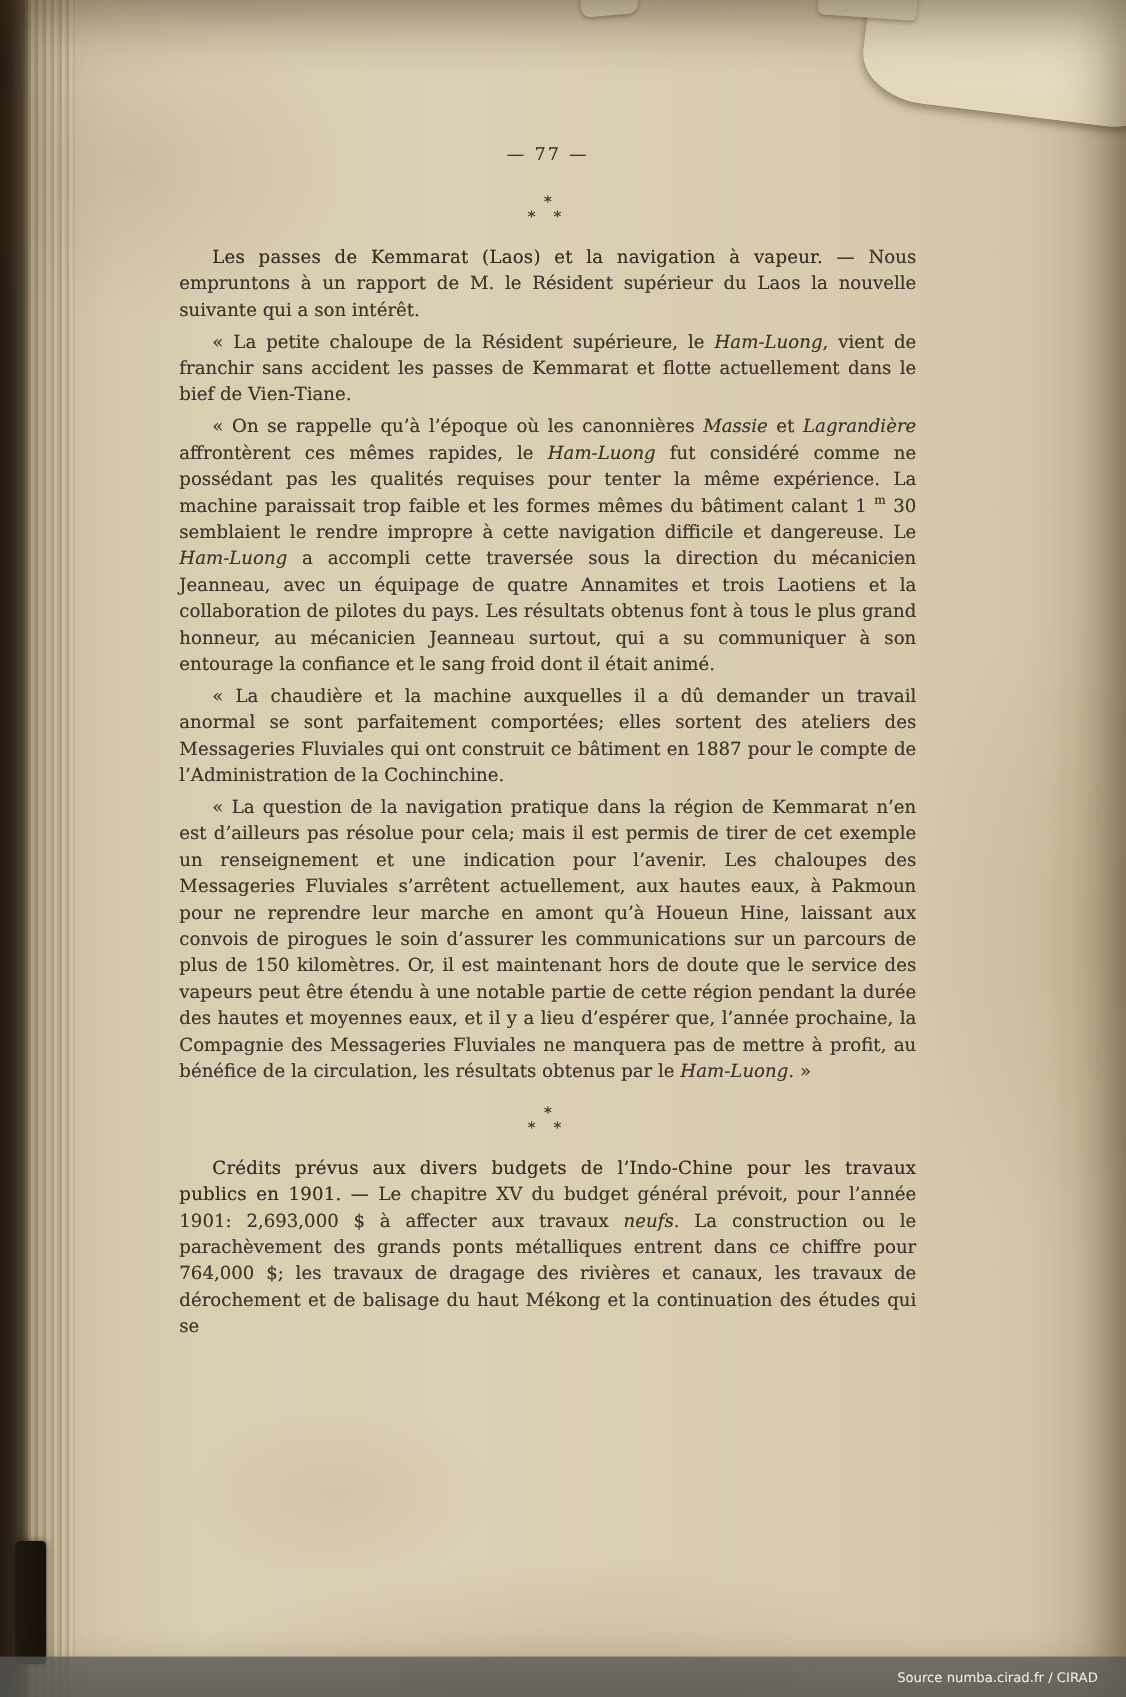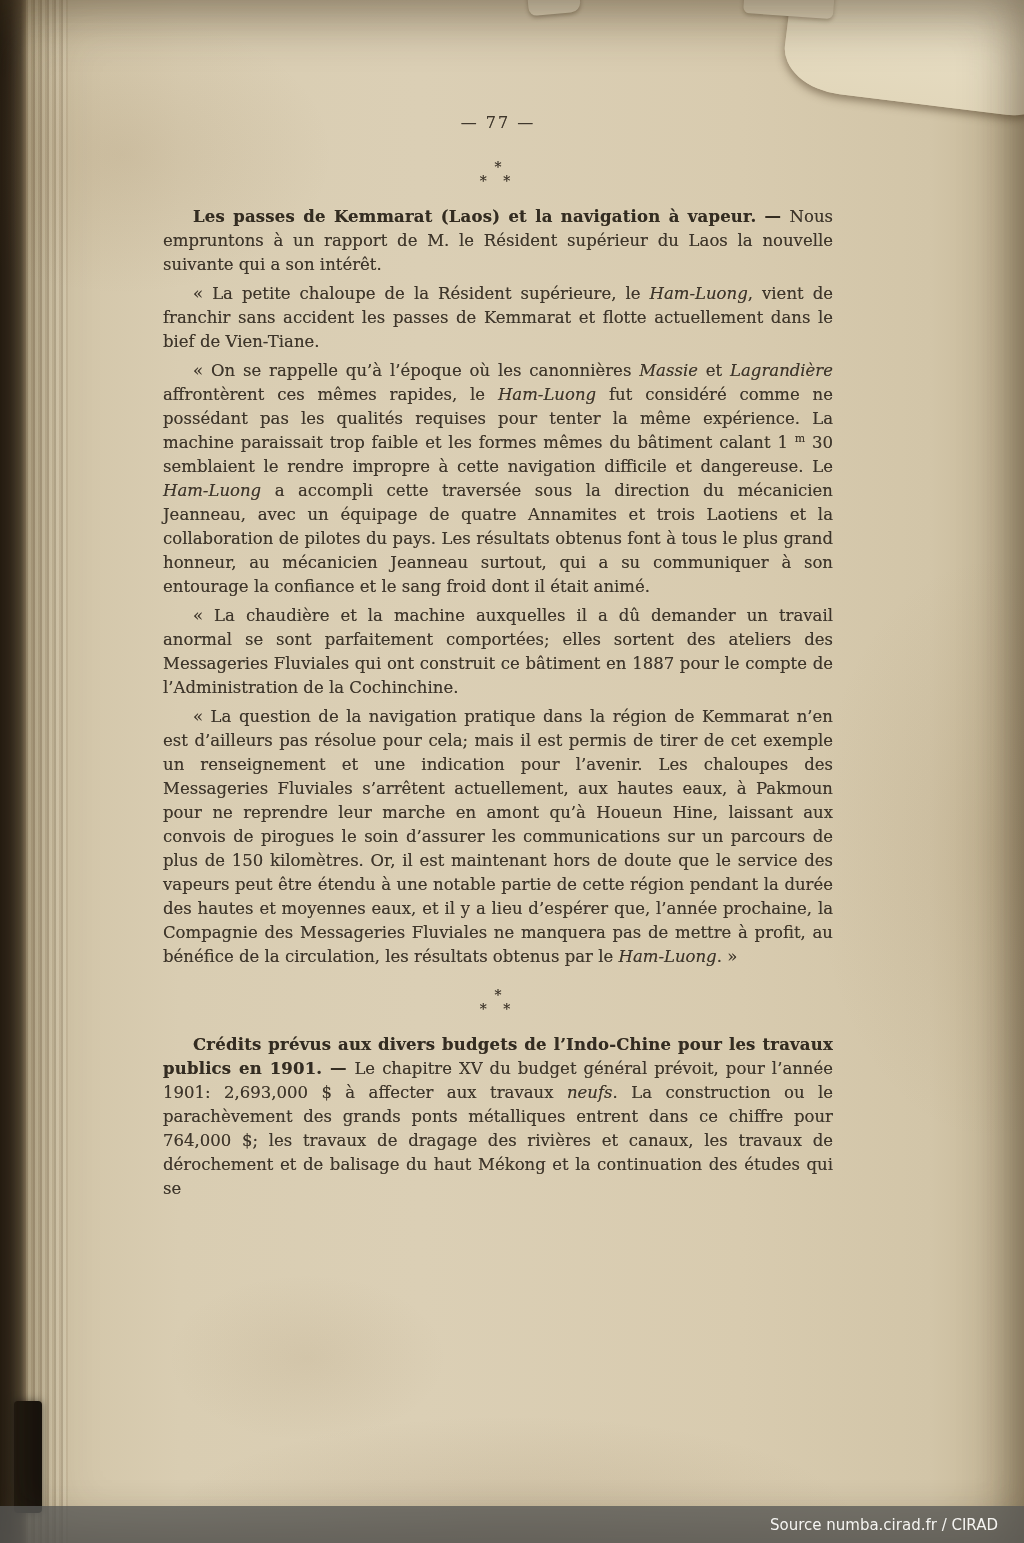--- a/index.html
+++ b/index.html
@@ -57,45 +57,45 @@
   }
   .vignette {
     position: absolute; inset: 0; pointer-events: none;
     box-shadow:
       inset 0 25px 45px rgba(70,55,32,0.25),
       inset 0 -20px 40px rgba(70,55,32,0.28),
       inset 40px 0 60px rgba(60,45,25,0.22),
       inset -25px 0 45px rgba(60,45,25,0.18);
   }
   .text-column {
-    position: absolute; left: 163px; top: 111px; width: 670px;
+    position: absolute; left: 163px; top: 128px; width: 670px;
     color: var(--ink, #3d352a);
     font-size: 16.5px; line-height: 24px; text-align: justify;
     text-shadow: 0 0 0.4px rgba(60,50,40,0.55);
   }
   .page-number {
     text-align: center; font-size: 16px; letter-spacing: 2px;
     margin: 0 0 26px;
   }
   .para { margin: 0 0 5px; }
   .para.indent { text-indent: 30px; }
-  .seg-bold { font-weight: bold; letter-spacing: 0.2px; color: #332c21; }
+  .seg-bold { font-weight: normal; letter-spacing: 0.2px; color: #332c21; }
   .seg-italic { font-style: italic; }
   .seg-sup { vertical-align: super; font-size: 11px; line-height: 0; }
   .separator {
     text-align: center; margin: 20px 0 18px;
     font-size: 14px; line-height: 12px;
   }
   .separator div + div { letter-spacing: 6px; margin-top: 2px; }
   .source-bar {
     position: absolute; left: 0; right: 0; bottom: 0; height: 37px;
     background: rgba(88,88,86,0.78);
     display: flex; align-items: center; justify-content: flex-end;
     padding: 0 26px;
-    font-family: "DejaVu Sans", sans-serif; font-size: 15px; color: #f5f4f1;
+    font-family: "DejaVu Sans", sans-serif; font-size: 12px; color: #f5f4f1;
   }
 </style>
 </head>
 <body>
 
 <div class="scan">
   <div class="spine"></div>
   <div class="page-edges"></div>
   <div class="spine-bottom"></div>
   <div class="tear-large"></div>

